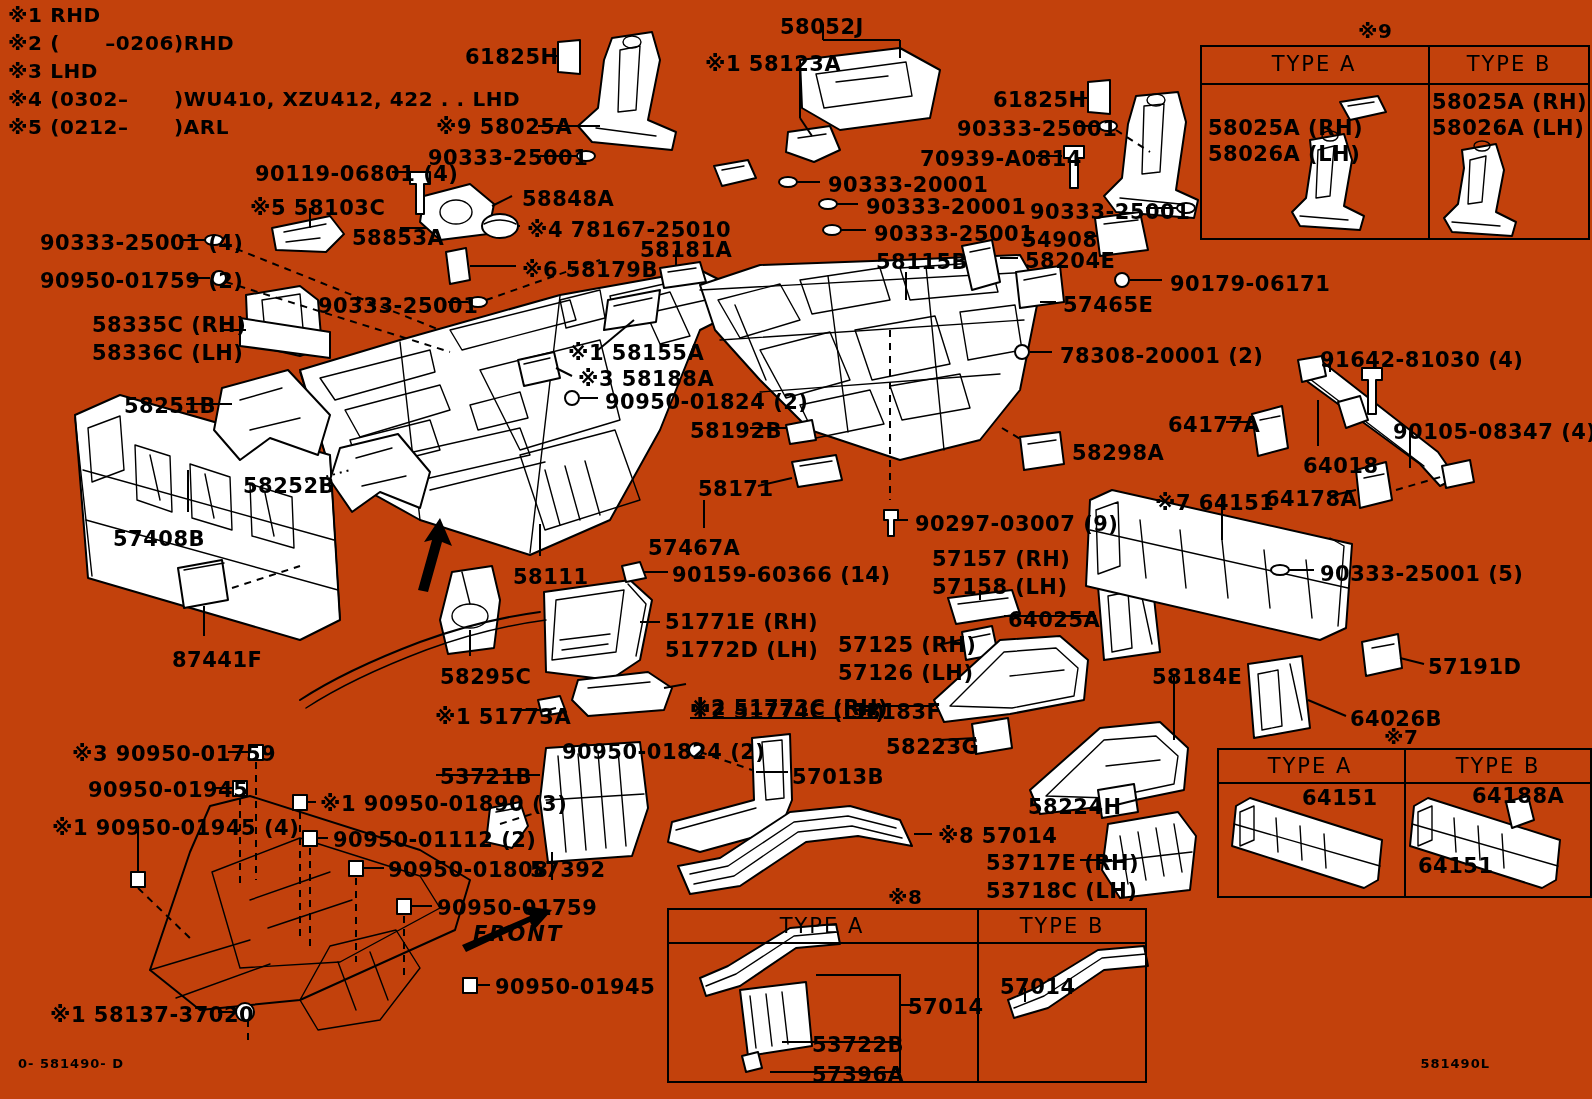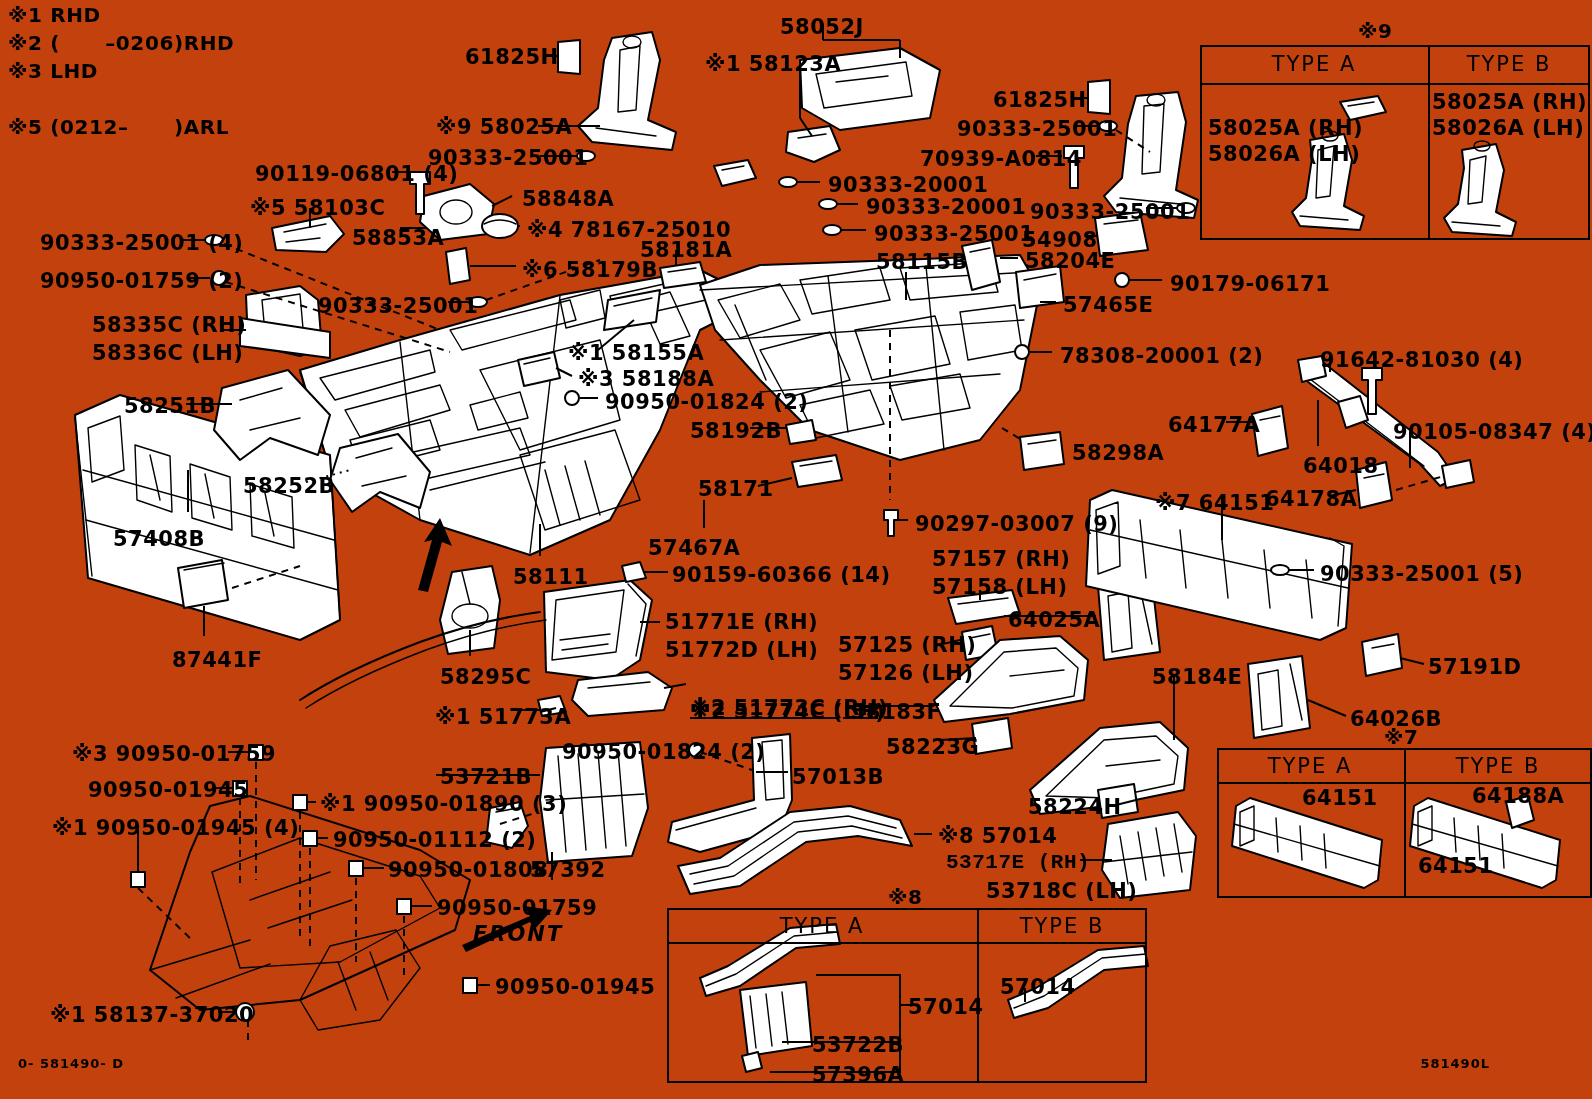--- a/index.html
+++ b/index.html
@@ -37,20 +37,21 @@
   .leader-dot{stroke:#000;stroke-width:2;fill:none;stroke-dasharray:2 5;}
 </style>
 </head>
 <body>
 
 <div id="sheet">
 
   <div class="lbl note" style="left:8px;top:4px;"><span>※1</span> <span>RHD</span></div>
   <div class="lbl note" style="left:8px;top:32px;"><span>※2</span> <span>(      –0206)RHD</span></div>
   <div class="lbl note" style="left:8px;top:60px;"><span>※3</span> <span>LHD</span></div>
+  <div class="lbl note" style="left:8px;top:88px;"><span>※4</span> <span>(0302–      )WU410, XZU412, 422 . . LHD</span></div>
   <div class="lbl note" style="left:8px;top:116px;"><span>※5</span> <span>(0212–      )ARL</span></div>
 
   <svg width="1592" height="1099" viewBox="0 0 1592 1099">
 
     <g>
       <path class="fillw" d="M300 370 L400 340 L560 295 L700 270 L760 300 L700 330 L660 430 L610 520 L530 555 L420 520 L330 470 Z"></path>
       <path class="stroke-t" d="M320 378 L430 350 L435 372 L335 400 Z"></path>
       <path class="stroke-t" d="M345 410 L440 385 L450 410 L360 437 Z"></path>
       <path class="stroke-t" d="M450 330 L570 300 L576 320 L462 350 Z"></path>
       <path class="stroke-t" d="M480 370 L600 340 L620 420 L520 450 Z"></path>
@@ -623,21 +624,21 @@
   <div class="lbl" style="left:838px;top:661px;">57126 (LH)</div>
   <div class="lbl" style="left:1152px;top:665px;">58184E</div>
   <div class="lbl" style="left:1428px;top:655px;">57191D</div>
   <div class="lbl" style="left:1350px;top:707px;">64026B</div>
   <div class="lbl" style="left:440px;top:765px;">53721B</div>
   <div class="lbl" style="left:562px;top:740px;">90950-01824 (2)</div>
   <div class="lbl" style="left:792px;top:765px;">57013B</div>
   <div class="lbl" style="left:530px;top:858px;">57392</div>
   <div class="lbl" style="left:1028px;top:795px;">58224H</div>
   <div class="lbl" style="left:938px;top:824px;">※8 57014</div>
-  <div class="lbl" style="left:946px;top:851px;font-family:Liberation Mono, monospace;">53717E (RH)</div>
+  <div class="lbl" style="left:986px;top:851px;">53717E (RH)</div>
   <div class="lbl" style="left:986px;top:879px;">53718C (LH)</div>
   <div class="lbl" style="left:72px;top:742px;">※3 90950-01759</div>
   <div class="lbl" style="left:88px;top:778px;">90950-01945</div>
   <div class="lbl" style="left:52px;top:816px;">※1 90950-01945 (4)</div>
   <div class="lbl" style="left:320px;top:792px;">※1 90950-01890 (3)</div>
   <div class="lbl" style="left:333px;top:828px;">90950-01112 (2)</div>
   <div class="lbl" style="left:388px;top:858px;">90950-01808</div>
   <div class="lbl" style="left:437px;top:896px;">90950-01759</div>
   <div class="lbl" style="left:473px;top:922px;font-style:italic;letter-spacing:2px;">FRONT</div>
   <div class="lbl" style="left:495px;top:975px;">90950-01945</div>

